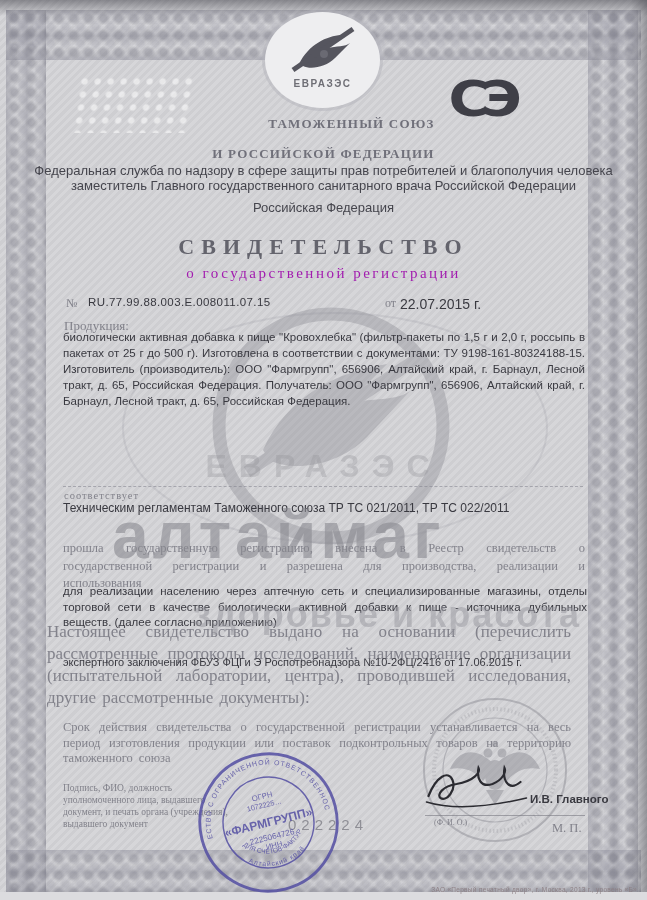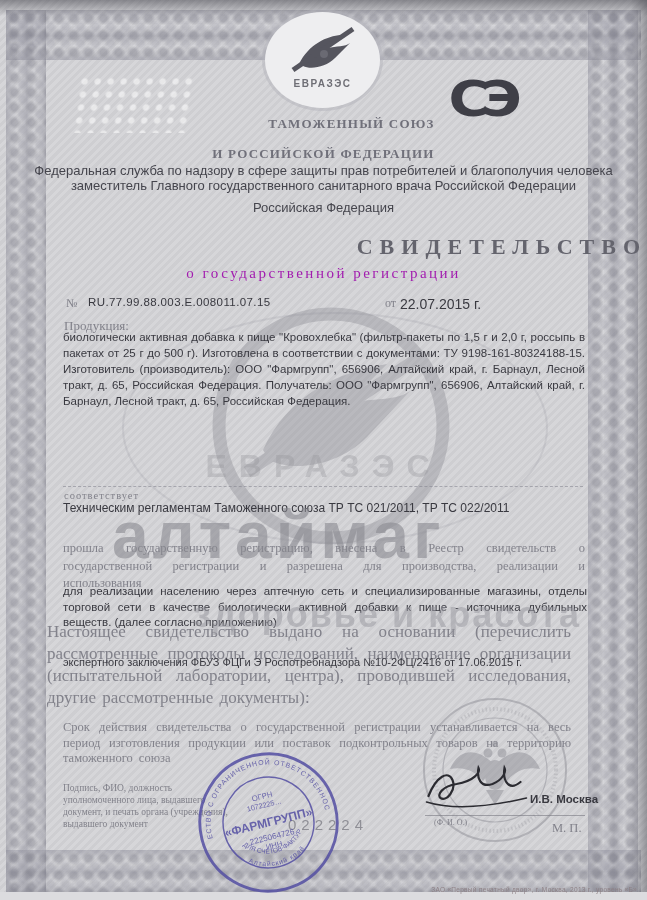--- a/index.html
+++ b/index.html
@@ -81,21 +81,21 @@
   </div>
 
   <div class="se-mark">СЭ</div>
 
   <div class="centered serif union-line" style="top:116px;padding-left:28px;">ТАМОЖЕННЫЙ СОЮЗ</div>
   <div class="centered serif union-line" style="top:146px;">И РОССИЙСКОЙ ФЕДЕРАЦИИ</div>
   <div class="centered agency-line" style="top:164px;">Федеральная служба по надзору в сфере защиты прав потребителей и благополучия человека</div>
   <div class="centered agency-line" style="top:179px;">заместитель Главного государственного санитарного врача Российской Федерации</div>
   <div class="centered agency-line" style="top:193px;margin-top:8px;">Российская Федерация</div>
 
-  <div class="centered serif doc-title" style="top:234px;text-align:right;">СВИДЕТЕЛЬСТВО</div>
+  <div class="centered serif doc-title" style="top:234px;">СВИДЕТЕЛЬСТВО</div>
   <div class="centered serif doc-subtitle" style="top:265px;">о государственной регистрации</div>
 
   <div class="preprint" style="left:66px;top:296px;font-size:12px;">№</div>
   <div class="typed" style="left:88px;top:296px;font-size:11.5px;letter-spacing:.4px;">RU.77.99.88.003.E.008011.07.15</div>
   <div class="preprint" style="left:385px;top:296px;font-size:12px;">от</div>
   <div class="typed" style="left:400px;top:296px;font-size:14px;">22.07.2015 г.</div>
 
   <div class="preprint" style="left:64px;top:318px;font-size:13px;">Продукция:</div>
   <div class="typed" style="left:63px;top:329px;width:522px;font-size:11.5px;line-height:16px;text-align:justify;">биологически активная добавка к пище "Кровохлебка" (фильтр-пакеты по 1,5 г и 2,0 г, россыпь в пакетах от 25 г до 500 г). Изготовлена в соответствии с документами: ТУ 9198-161-80324188-15. Изготовитель (производитель): ООО "Фармгрупп", 656906, Алтайский край, г. Барнаул, Лесной тракт, д. 65, Российская Федерация. Получатель: ООО "Фармгрупп", 656906, Алтайский край, г. Барнаул, Лесной тракт, д. 65, Российская Федерация.</div>
 
@@ -167,20 +167,20 @@
       <path d="M66 95 L84 95 L75 110 Z" fill="#8f8f97"></path>
     </svg>
   </div>
 
   <div class="stamp" style="left:420px;top:758px;z-index:6;">
     <svg width="115" height="55" viewBox="0 0 110 55">
       <path d="M6 38 C14 18 26 12 30 22 C34 32 24 44 18 40 C14 37 20 28 34 26 C52 23 58 14 56 10 C54 20 58 30 70 26 C80 22 84 14 82 10 C80 22 86 34 98 24" stroke="#2b2b31" stroke-width="2.2" fill="none" stroke-linecap="round"></path>
       <path d="M4 44 C30 52 62 50 104 40" stroke="#2b2b31" stroke-width="1.5" fill="none" stroke-linecap="round"></path>
     </svg>
   </div>
-  <div class="typed" style="left:530px;top:793px;font-size:11.5px;font-weight:bold;z-index:6;">И.В. Москва</div>
+  <div class="typed" style="left:530px;top:793px;font-size:11.5px;font-weight:bold;z-index:6;">И.В. Главного</div>
   <div class="sig-line"></div>
   <div class="preprint" style="left:434px;top:818px;font-size:8px;z-index:6;">(Ф. И. О.)</div>
   <div class="preprint" style="left:552px;top:821px;font-size:12.5px;z-index:6;">М. П.</div>
 
   <div class="footer-note">ЗАО «Первый печатный двор», г. Москва, 2013 г., уровень «Б»</div>
 
 </div>
 
 </body></html>

